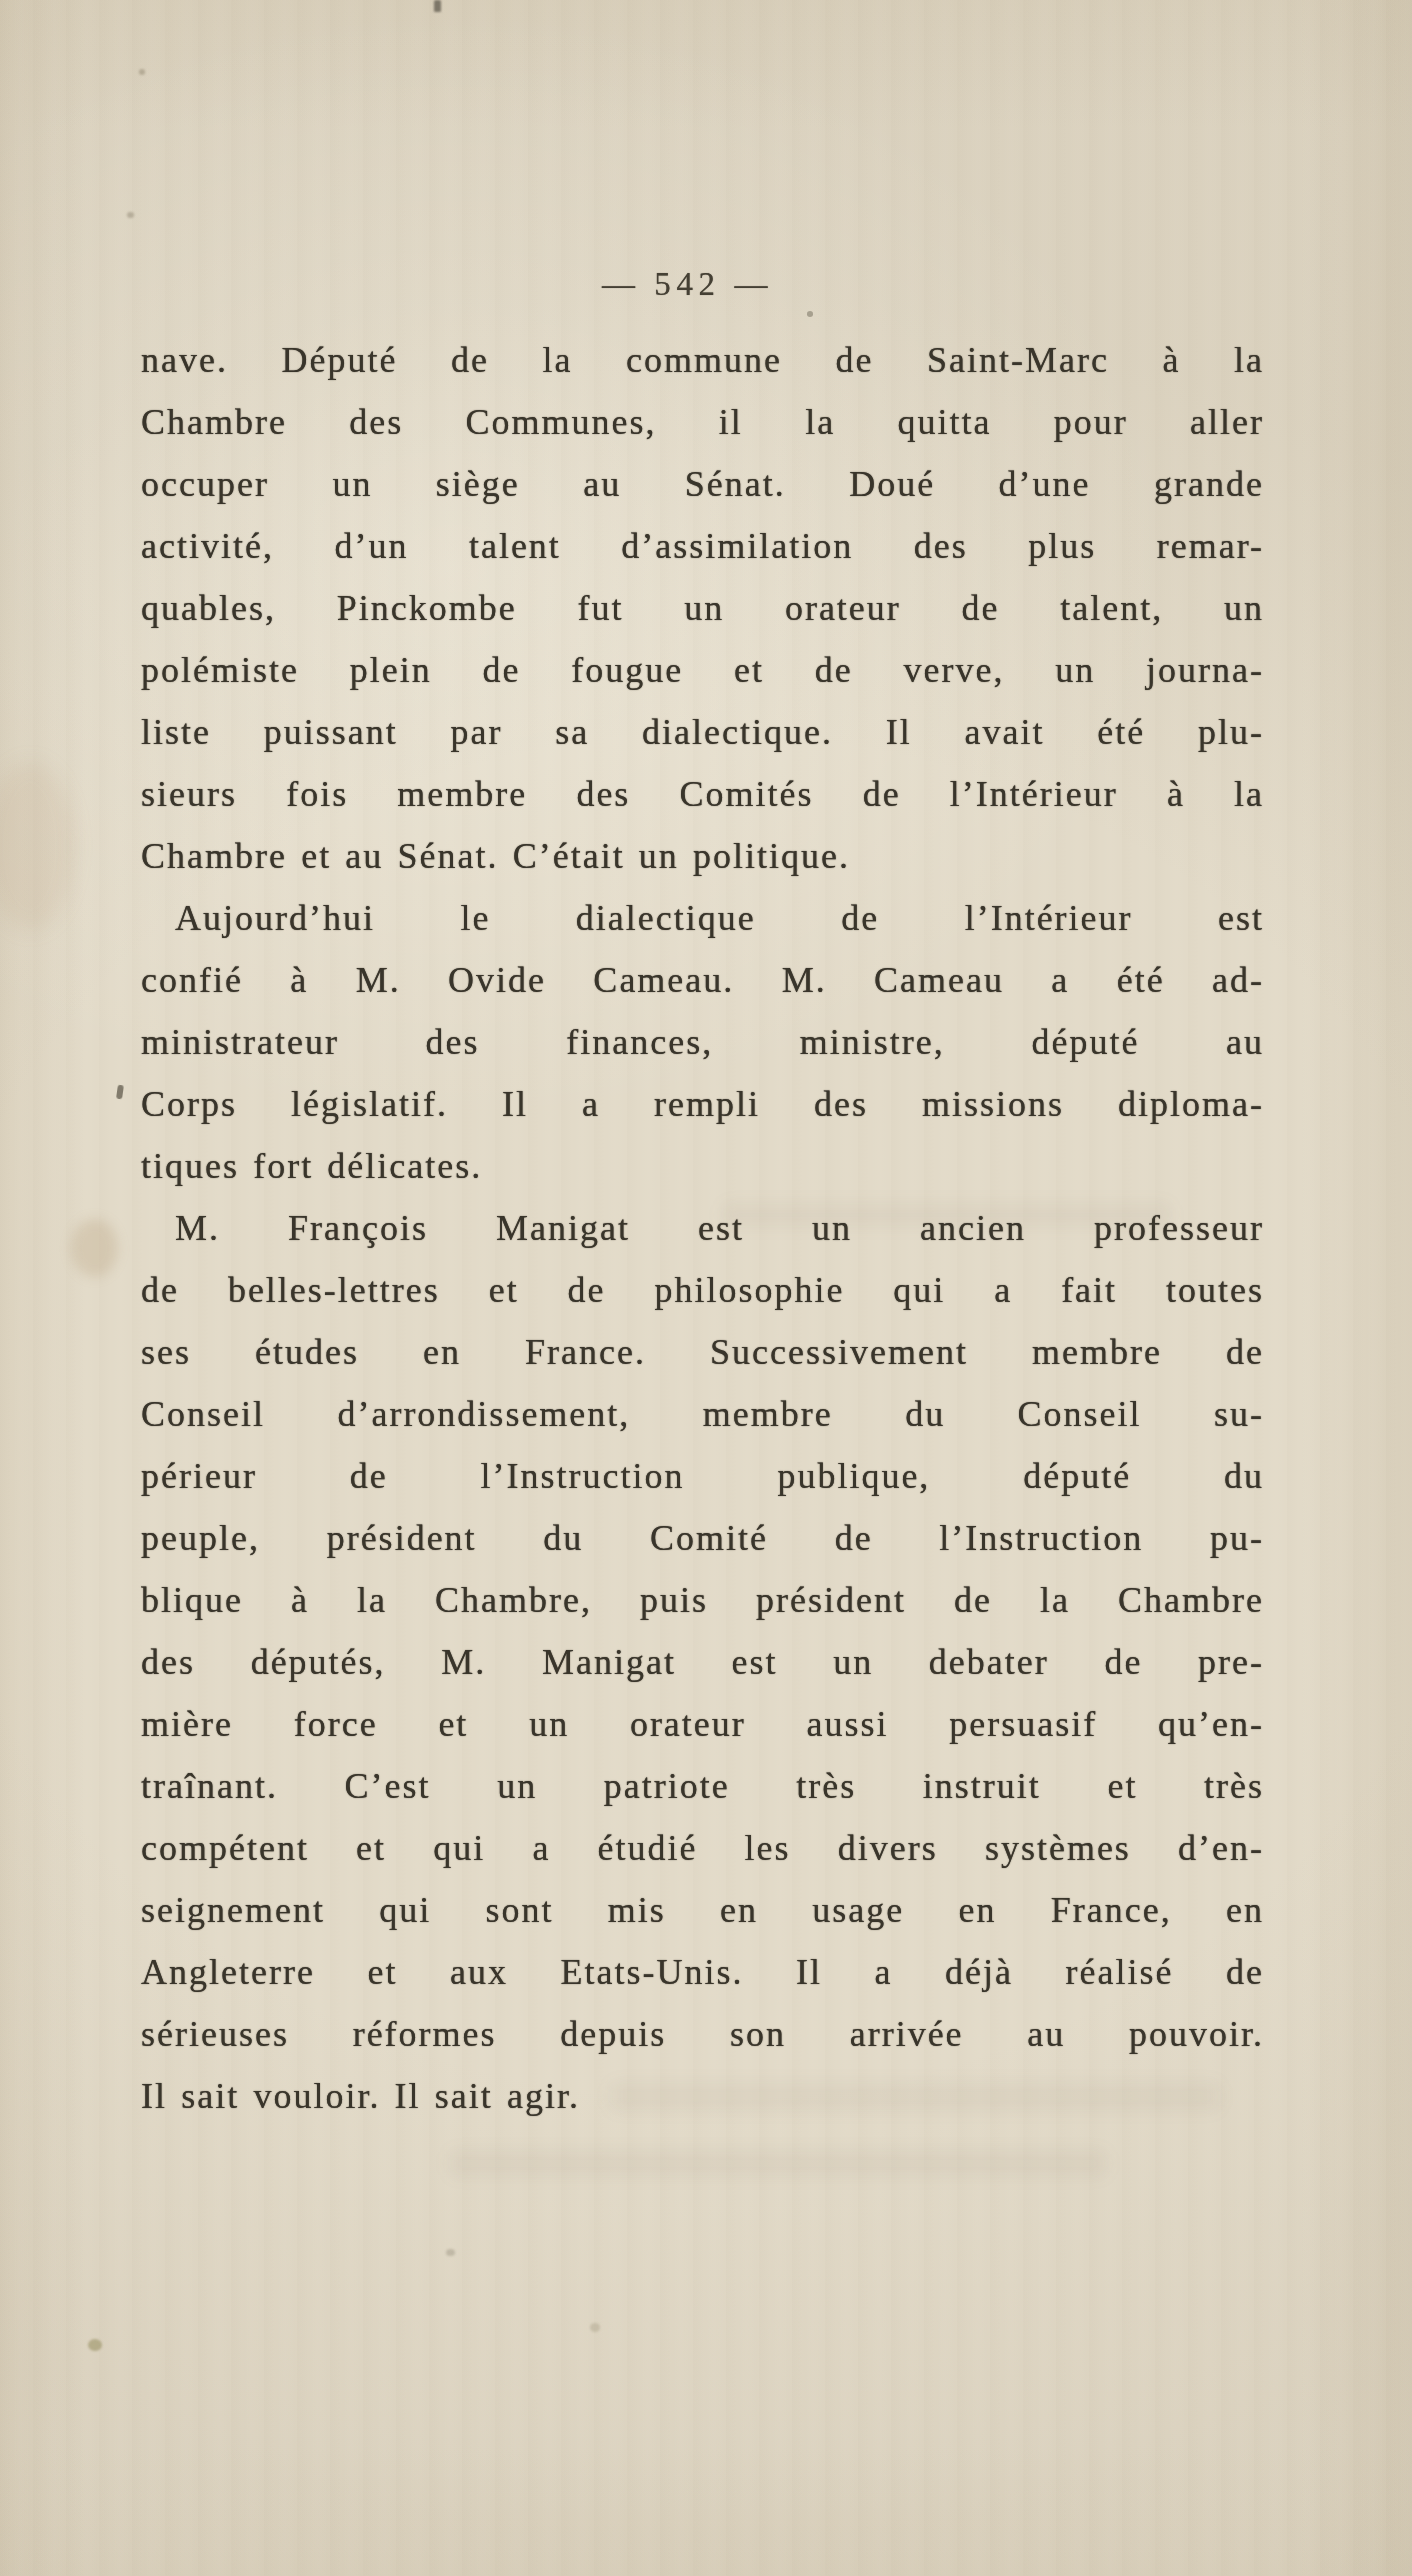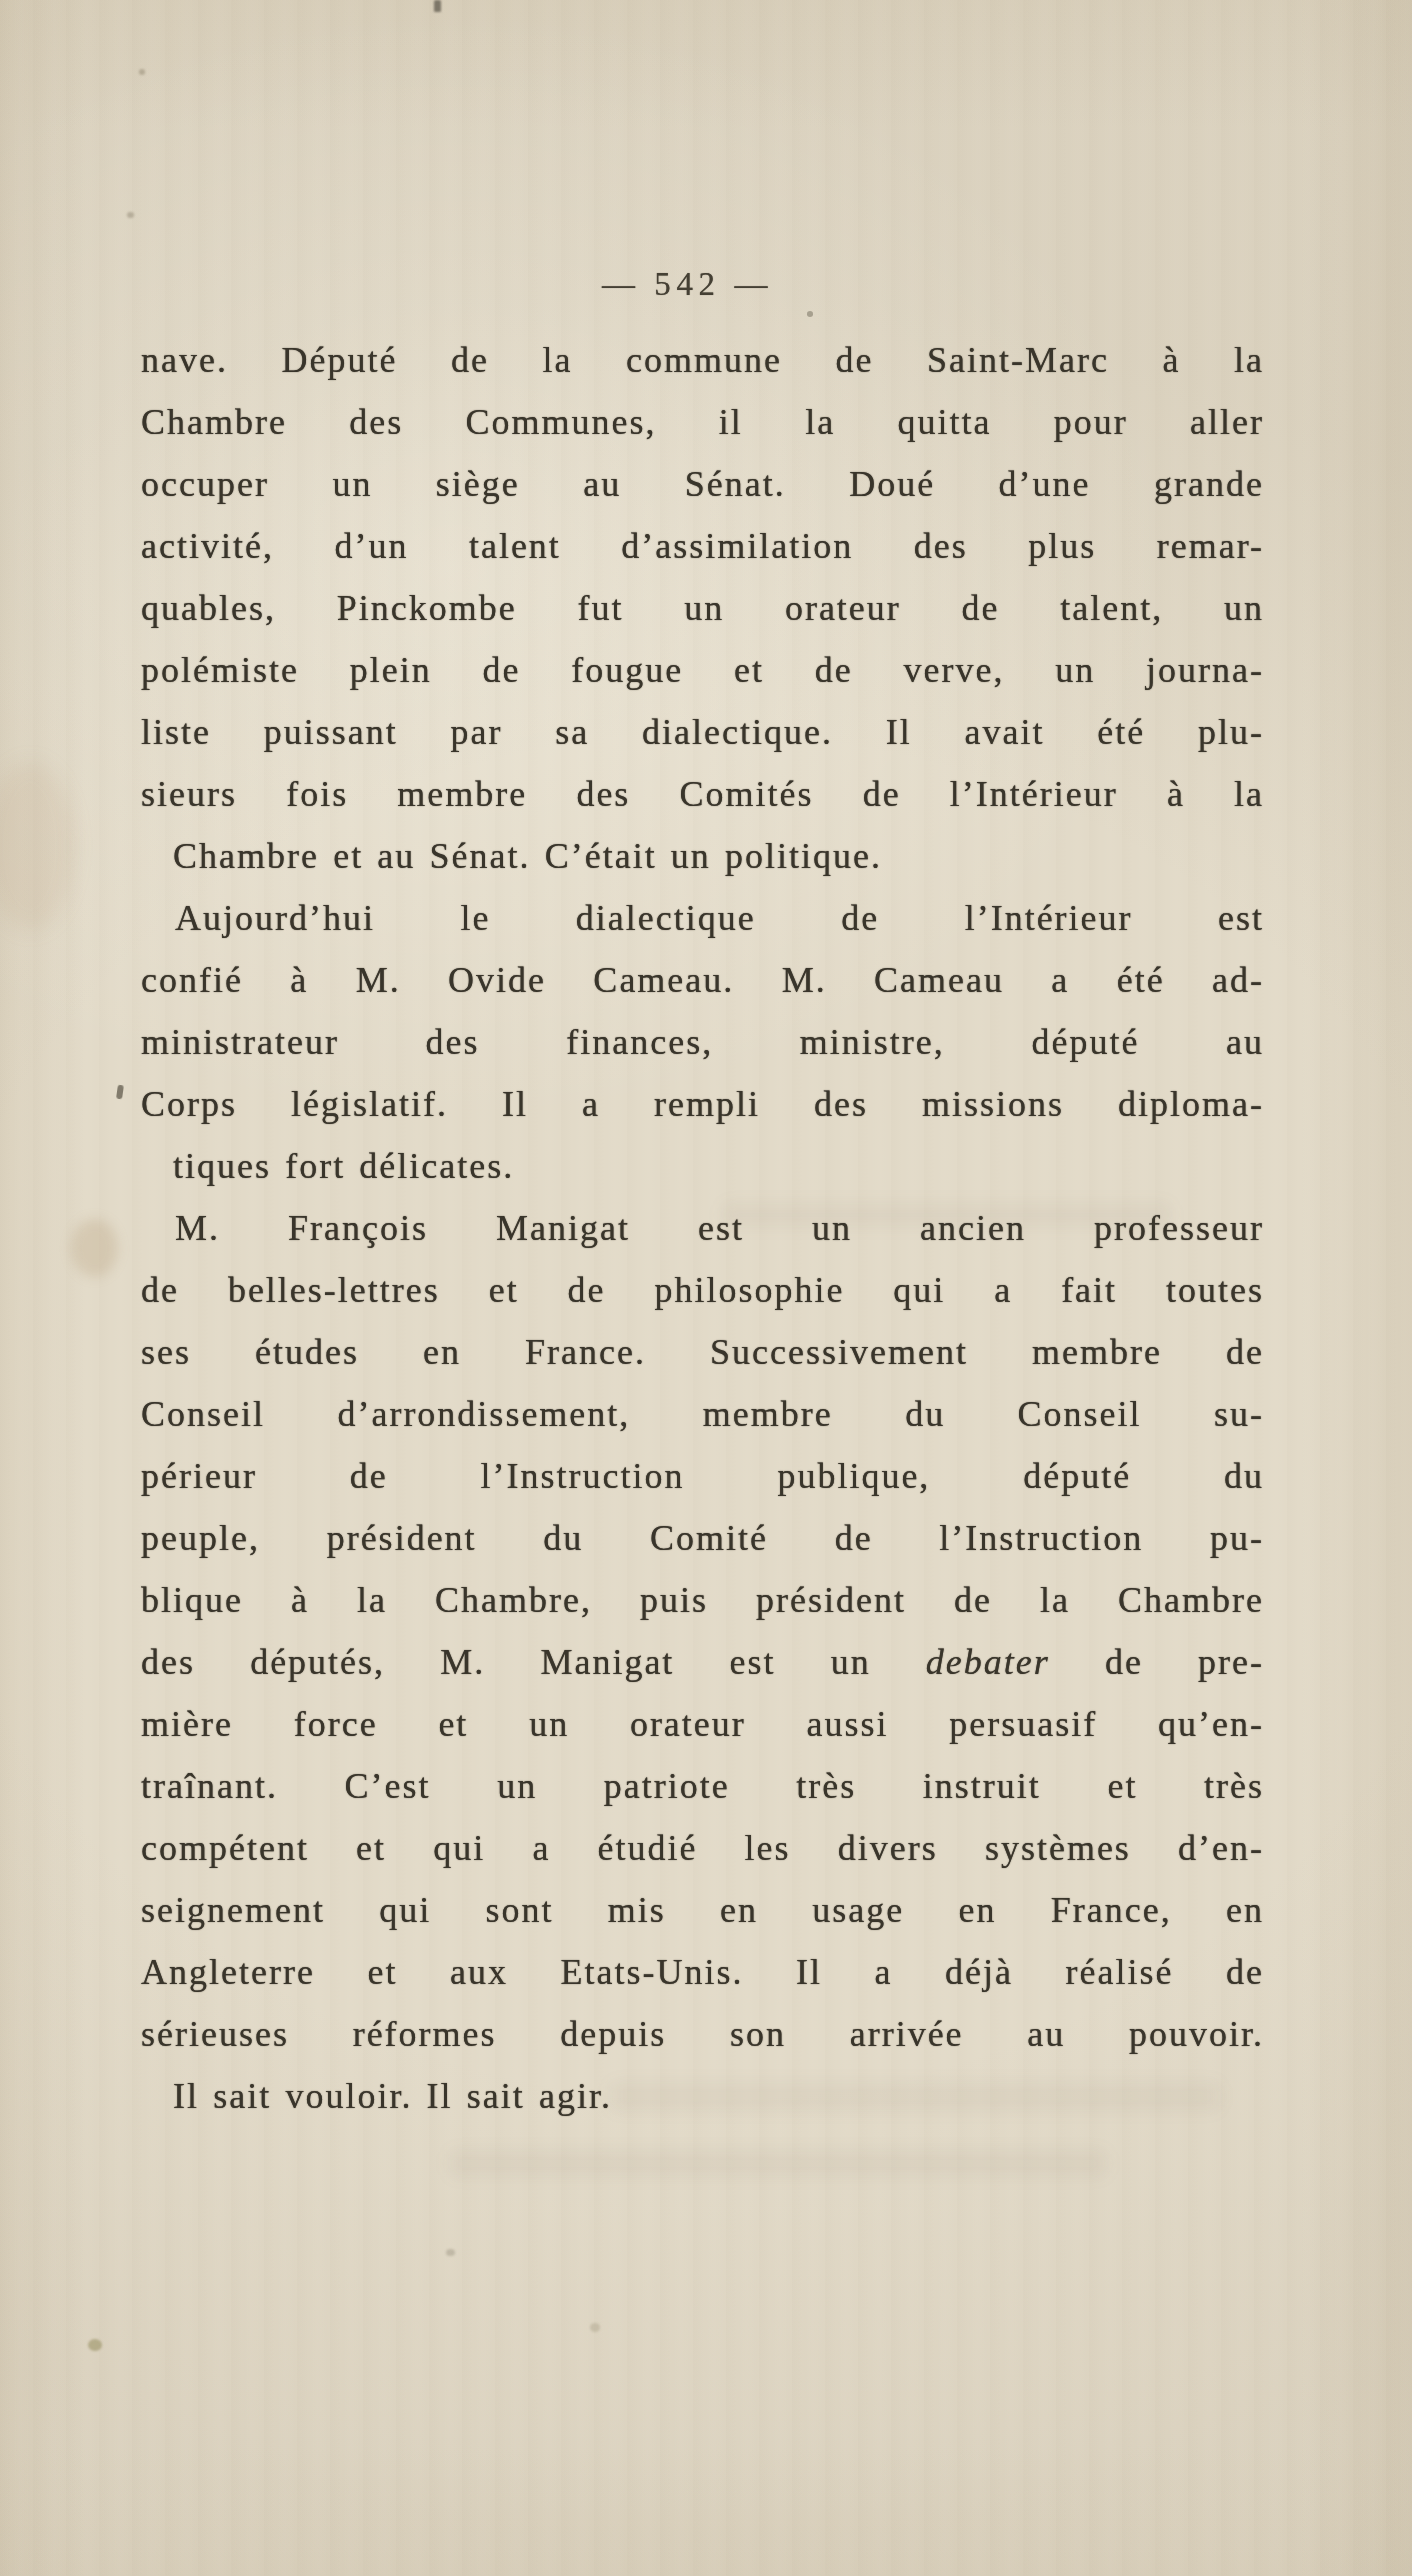--- a/index.html
+++ b/index.html
@@ -93,22 +93,22 @@
     text-shadow: 0 0 0.8px rgba(57,51,41,0.85), 0 0 2px rgba(57,51,41,0.22);
   }
   .line {
     height: 62px;
     text-align: justify;
     text-align-last: justify;
     white-space: nowrap; 
   }
   .line { white-space: normal; overflow: visible; }
   .line.indent { text-indent: 34px; }
-  .line.para-end { text-align-last: left; margin-left: 32px; }
-  .it { font-style: italic; }
+  .line.para-end { text-align-last: left; }
+  .it { }
 </style>
 </head>
 <body>
 
 <div class="paper"></div>
 <div class="streaks"></div>
 
 <div class="stain stain-edge-smear"></div>
 <div class="stain stain-margin-blob"></div>
 <div class="stain stain-olive-speck"></div>

